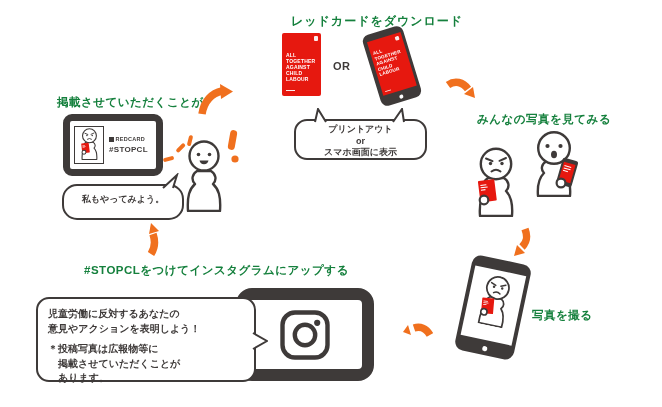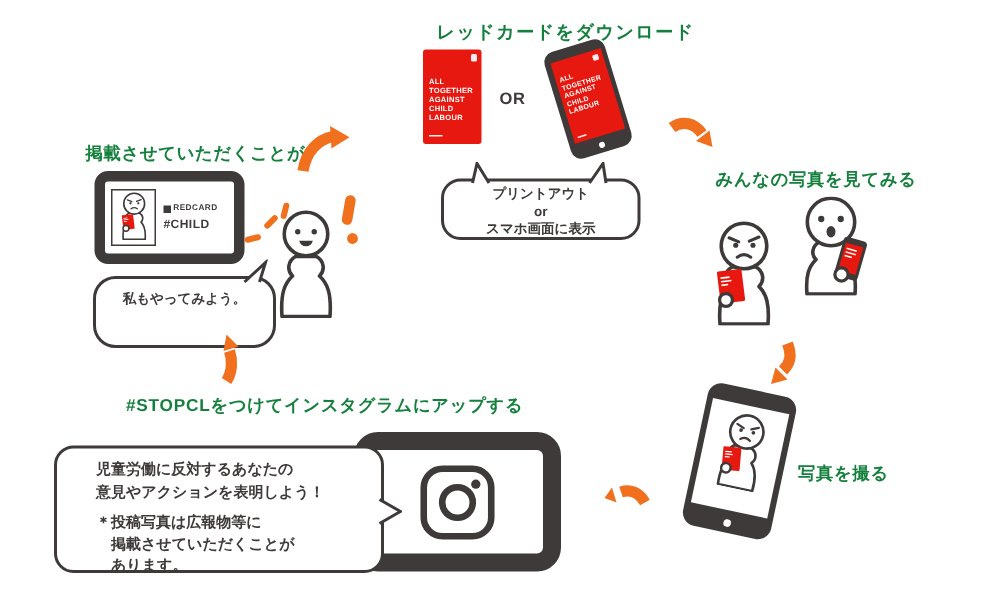--- a/index.html
+++ b/index.html
@@ -96,39 +96,39 @@
       <div class="photo-frame">
         <svg width="24" height="32" style="display:block;margin:1px auto 0">
             <use href="#frown-card"></use>
           </svg>
       </div>
       <div class="scr-meta">
         <div class="brandrow">
           <span class="brandsq"></span>
           <span class="brandtx">REDCARD</span>
         </div>
-        <div class="hashtag">#CHILD</div>
+        <div class="hashtag">#STOPCL</div>
       </div>
     </div>
 
     <svg class="abs" style="left:177px;top:136px" width="54" height="76">
         <use href="#happy-char"></use>
       </svg>
 
     <svg class="abs" style="left:225px;top:129px" width="16" height="38">
       <g fill="#f0701e">
         <rect x="4" y="1" width="7" height="20" rx="3.5" transform="rotate(10 7.5 11)"></rect>
         <circle cx="10" cy="30" r="3.6"></circle>
       </g>
     </svg>
     <div class="spark" style="left:188px;top:135px;width:3.5px;height:11px;transform:rotate(14deg)"></div>
     <div class="spark" style="left:175px;top:146px;width:11px;height:3.5px;transform:rotate(-45deg)"></div>
     <div class="spark" style="left:163px;top:157px;width:11px;height:3.5px;transform:rotate(-14deg)"></div>
 
-    <div class="bubble" style="left:62px;top:184px;width:122px;height:48px;border-radius:15px">
+    <div class="bubble" style="left:62px;top:184px;width:122px;height:36px;border-radius:15px">
       <svg class="abs" style="left:96px;top:-13px" width="20" height="16">
         <path d="M3 15 L17 2 L13 15" fill="#fff" stroke="#3e3a39" stroke-width="2"></path>
       </svg>
       <div class="txt" style="text-align:center;line-height:26px;font-size:9px">私もやってみよう。</div>
     </div>
   </div>
 
   <div>
     <div class="abs title" style="left:291px;top:13px;font-size:12px;letter-spacing:1px">レッドカードをダウンロード</div>
 
@@ -202,21 +202,21 @@
     <div class="abs title" style="left:84px;top:263px">#STOPCLをつけてインスタグラムにアップする</div>
 
     <div class="ig-tablet">
       <svg width="52" height="52" viewBox="0 0 52 52">
         <rect x="3.5" y="3.5" width="45" height="45" rx="12.5" fill="none" stroke="#3e3a39" stroke-width="4.4"></rect>
         <circle cx="26" cy="26" r="10.2" fill="none" stroke="#3e3a39" stroke-width="4.4"></circle>
         <circle cx="38.2" cy="13.8" r="3.1" fill="#3e3a39"></circle>
       </svg>
     </div>
 
-    <div class="bubble" style="left:36px;top:297px;width:220px;height:85px;padding:8px 26px">
+    <div class="bubble" style="left:36px;top:297px;width:220px;height:85px;padding:8px 10px">
       <svg class="abs" style="right:-14px;top:32px" width="16" height="20">
         <path d="M1 2 L15 10 L1 18" fill="#fff" stroke="#3e3a39" stroke-width="2"></path>
       </svg>
       <span class="note-line">児童労働に反対するあなたの</span>
       <span class="note-line">意見やアクションを表明しよう！</span>
       <span class="note-line gap">＊投稿写真は広報物等に</span>
       <span class="note-line">　掲載させていただくことが</span>
       <span class="note-line">　あります。</span>
     </div>
   </div>

